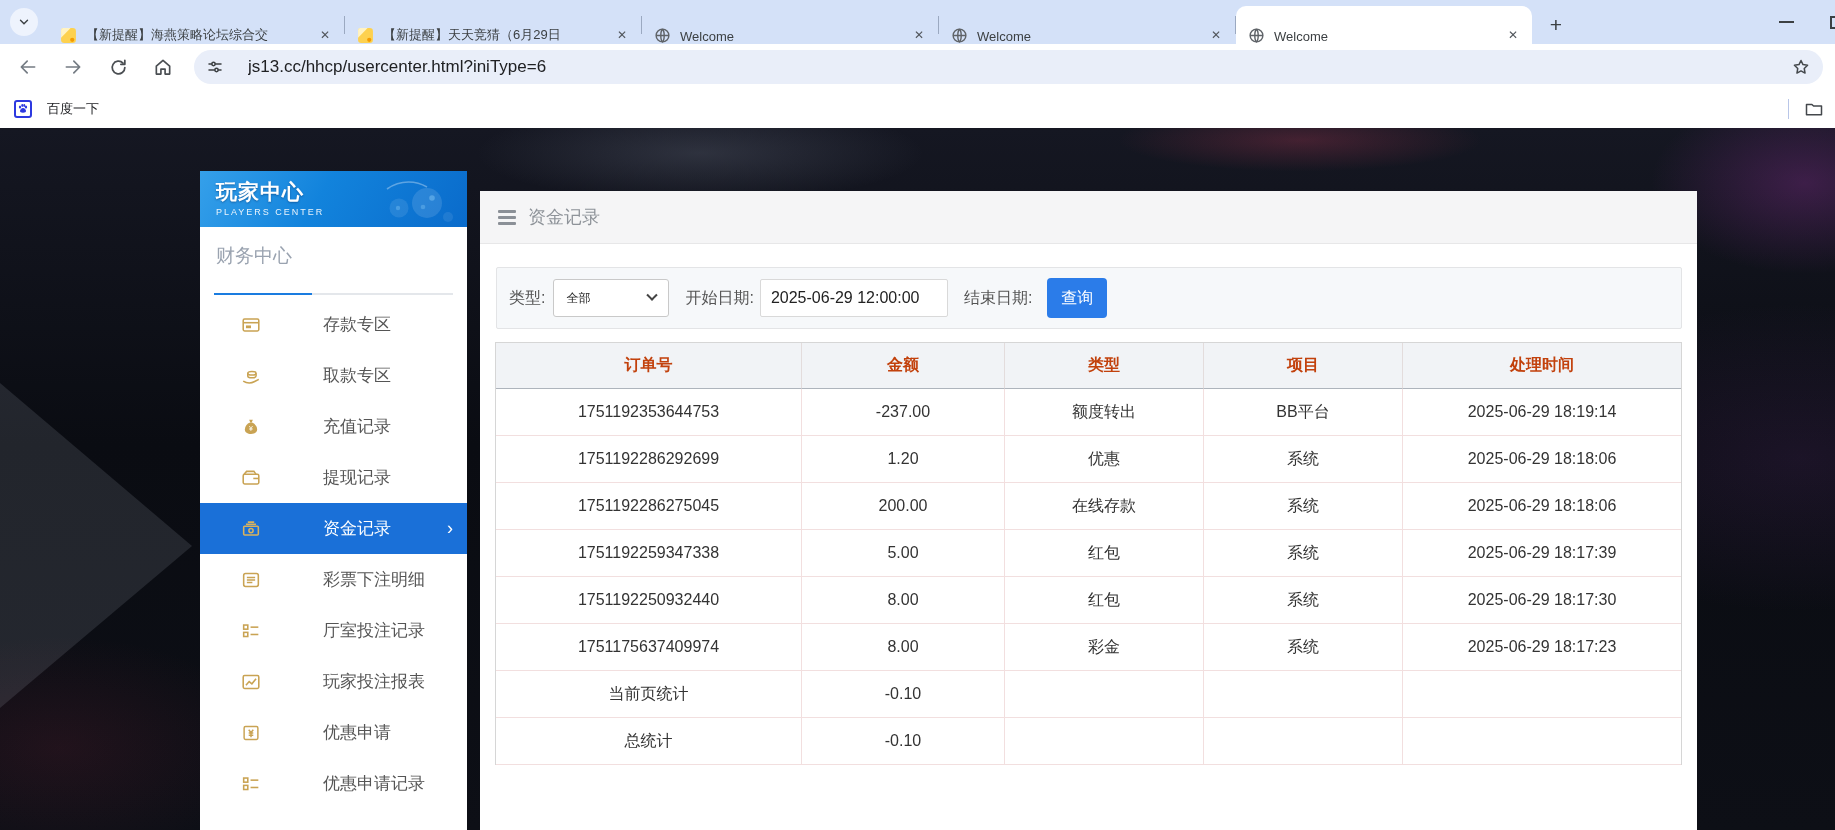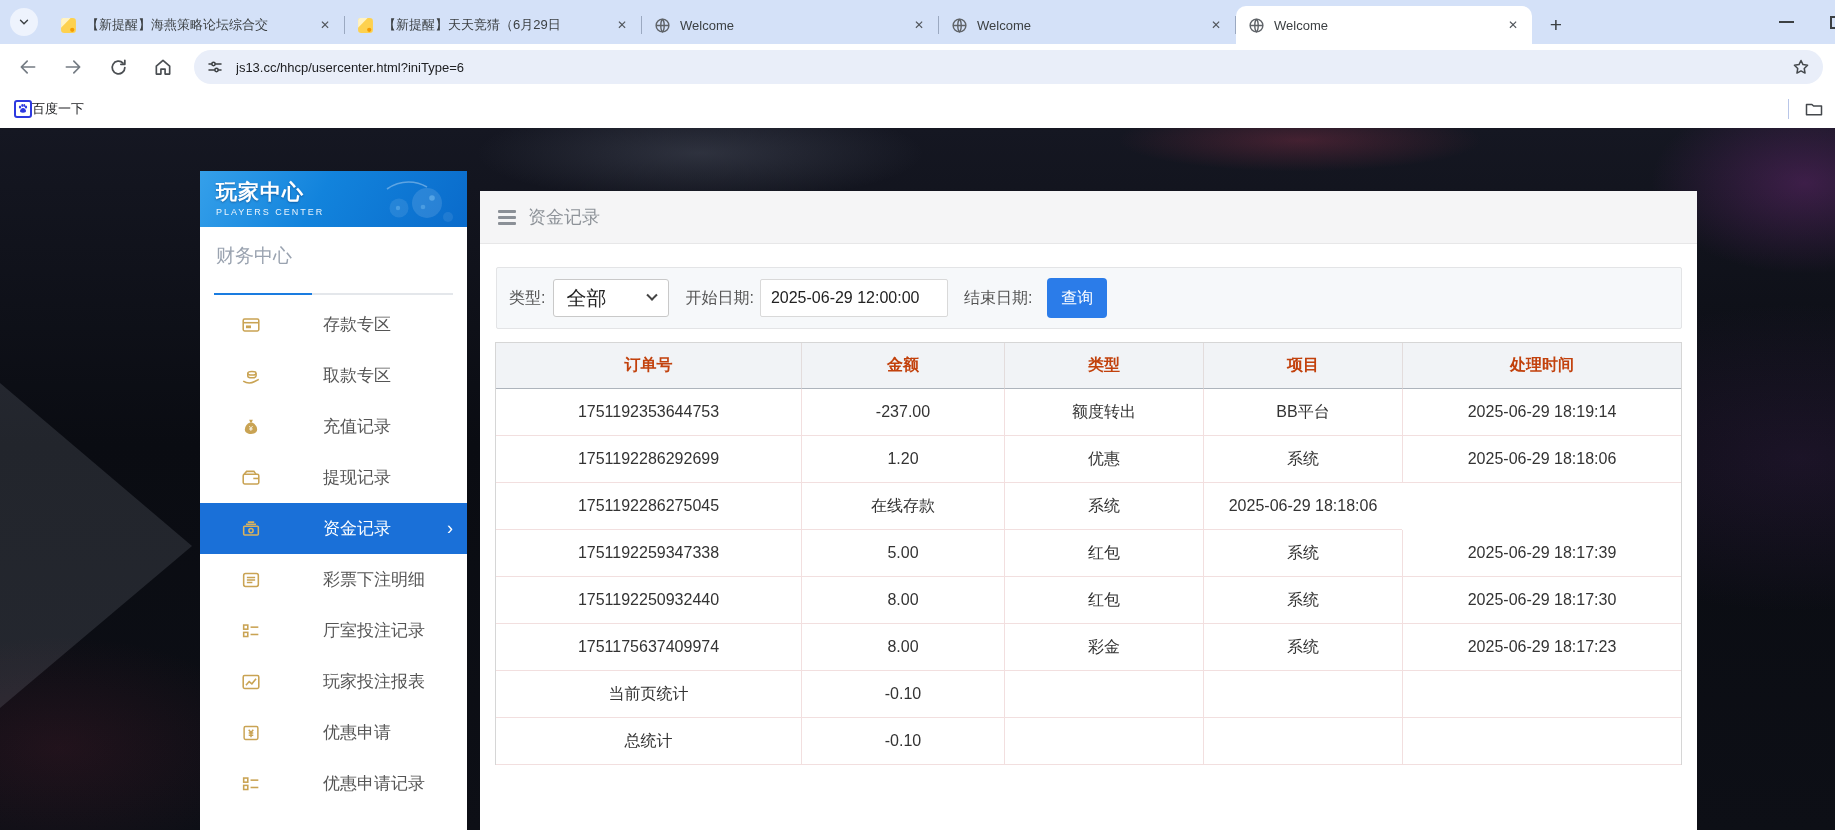--- a/index.html
+++ b/index.html
@@ -3,38 +3,38 @@
 <meta charset="utf-8">
 <style>
   * { margin:0; padding:0; box-sizing:border-box; }
   body { font-family:"Liberation Sans", sans-serif; background:#000; }
   .screen { position:relative; width:1835px; height:830px; overflow:hidden; background:#0d0f16; }
 
   
   .tabstrip { position:absolute; left:0; top:0; width:100%; height:44px; background:#d4e1f8; display:flex; align-items:flex-end; }
   .tab-search { position:absolute; left:10px; top:8px; width:28px; height:28px; border-radius:50%; background:#eef3fd; display:flex; align-items:center; justify-content:center; cursor:pointer; }
   .tabs { display:flex; margin-left:48px; height:44px; align-items:flex-end; }
-  .tab { width:296px; height:38px; display:flex; align-items:center; padding:0 10px 0 12px; position:relative; }
+  .tab { width:296px; height:38px; display:flex; align-items:flex-end; padding:0 10px 0 12px; position:relative; }
   .tab.active { background:#fff; border-radius:10px 10px 0 0; }
   .tab .favicon { width:17px; height:17px; flex:0 0 auto; margin-right:9px; }
   .tab .title { flex:1; font-size:13px; color:#3c4043; white-space:nowrap; overflow:hidden; }
   .tab .close { width:18px; height:18px; display:flex; align-items:center; justify-content:center; color:#51565c; font-size:12px; border-radius:50%; cursor:pointer; }
   .tab-sep { width:1px; height:18px; background:rgba(70,85,110,.4); margin-bottom:10px; }
   .new-tab { width:28px; height:28px; margin:0 0 5px 10px; display:flex; align-items:center; justify-content:center; color:#3c4043; font-size:21px; border-radius:50%; cursor:pointer; }
   .win-controls { position:absolute; right:0; top:0; height:44px; display:flex; align-items:center; }
   .win-min { width:15px; height:2px; background:#3c4043; margin-right:36px; }
   .win-max { width:13px; height:13px; border:2px solid #3c4043; margin-right:-8px; }
 
   .toolbar { position:absolute; left:0; top:44px; width:100%; height:46px; background:#fff; display:flex; align-items:center; padding:0 12px 0 10px; }
   .nav-btn { width:36px; height:36px; display:flex; align-items:center; justify-content:center; border-radius:50%; cursor:pointer; flex:0 0 auto; margin-right:9px; }
   .omnibox { flex:1; height:34px; margin-left:4px; background:#e9eef9; border-radius:17px; display:flex; align-items:center; padding:0 12px 0 12px; }
-  .omnibox .url { flex:1; margin-left:12px; font-size:13px; color:#202124; white-space:nowrap; overflow:hidden; }
+  .omnibox .url { flex:1; margin-left:24px; font-size:17px; color:#202124; white-space:nowrap; overflow:hidden; }
 
   .bookmarks { position:absolute; left:0; top:90px; width:100%; height:38px; background:#fff; display:flex; align-items:center; padding:0 10px 0 14px; }
-  .bookmark { display:flex; align-items:center; gap:0; cursor:pointer; }
+  .bookmark { display:flex; align-items:center; gap:15px; cursor:pointer; }
   .bookmark .bm-label { font-size:13px; color:#202124; }
   .paw-box { width:18px; height:18px; border:2px solid #2d39e0; border-radius:3px; display:flex; align-items:center; justify-content:center; background:#fff; }
   .bm-right { margin-left:auto; display:flex; align-items:center; }
   .bm-sep { width:1px; height:20px; background:#b9c6e8; margin-right:14px; }
 
   
   .content { position:absolute; left:0; top:128px; width:1835px; height:702px;
     background:
       radial-gradient(ellipse 320px 70px at 700px 25px, rgba(150,160,180,.20), transparent 70%),
       radial-gradient(ellipse 260px 45px at 1300px 12px, rgba(190,60,90,.28), transparent 70%),
@@ -63,21 +63,21 @@
 
   
   .main { position:absolute; left:480px; top:63px; width:1217px; height:690px; background:#fff; }
   .main-header { height:53px; background:#f5f5f6; border-bottom:1px solid #e7e7e8; display:flex; align-items:center; padding-left:18px; }
   .hamburger { width:18px; display:flex; flex-direction:column; gap:3px; margin-right:12px; cursor:pointer; }
   .hamburger i { display:block; height:3px; background:#8b9097; border-radius:1px; }
   .page-title { color:#8e9399; font-size:18px; }
 
   .filter-panel { margin:23px 15px 0 16px; height:62px; background:#f6f8fa; border:1px solid #e3e4e6; border-radius:2px; display:flex; align-items:center; padding-left:12px; }
   .flabel { font-size:16px; color:#555; }
-  .select { width:116px; height:38px; background:#fff; border:1px solid #c9c9c9; border-radius:3px; margin-left:8px; display:flex; align-items:center; padding:4px 12px; font-size:20px; color:#222; cursor:pointer; }
+  .select { width:116px; height:38px; background:#fff; border:1px solid #c9c9c9; border-radius:3px; margin-left:8px; display:flex; align-items:center; padding:4px 12px; font-size:12px; color:#222; cursor:pointer; }
   .select .sel-arrow { margin-left:auto; width:8px; height:8px; border-right:2px solid #444; border-bottom:2px solid #444; transform:rotate(45deg) translate(-2px,-2px); }
   .lab2 { margin-left:16px; }
   .date-input { width:188px; height:38px; border:1px solid #d9d9d9; border-radius:2px; margin-left:6px; padding:0 10px; font-size:16px; color:#222; font-family:"Liberation Sans",sans-serif; background:#fff; }
   .query-btn { width:60px; height:40px; margin-left:15px; background:#2b7ce9; color:#ffffff; border:none; border-radius:4px; font-size:16px; cursor:pointer; font-family:"Liberation Sans",sans-serif; }
 
   .table { margin:13px 15px 0 15px; border:1px solid #d6d6d6; border-bottom:none; }
   .trow { display:grid; grid-template-columns:305px 203px 199px 199px 1fr; }
   .th, .td { display:flex; align-items:center; justify-content:center; font-size:16px; }
   .th { height:46px; background:#f1f3f6; color:#c2410c; font-weight:bold; border-bottom:1px solid #aeb4bc; border-left:1px solid #e3dcdc; }
   .td { height:47px; color:#333; border-bottom:1px solid #f2dfdf; border-left:1px solid #f2dfdf; background:#fff; }
@@ -382,20 +382,21 @@
         </div>
         <div class="trow">
           <div class="td">1751192286292699</div>
           <div class="td">1.20</div>
           <div class="td">优惠</div>
           <div class="td">系统</div>
           <div class="td">2025-06-29 18:18:06</div>
         </div>
         <div class="trow">
           <div class="td">1751192286275045</div>
+          <div class="td">200.00</div>
           <div class="td">在线存款</div>
           <div class="td">系统</div>
           <div class="td">2025-06-29 18:18:06</div>
         </div>
         <div class="trow">
           <div class="td">1751192259347338</div>
           <div class="td">5.00</div>
           <div class="td">红包</div>
           <div class="td">系统</div>
           <div class="td">2025-06-29 18:17:39</div>

